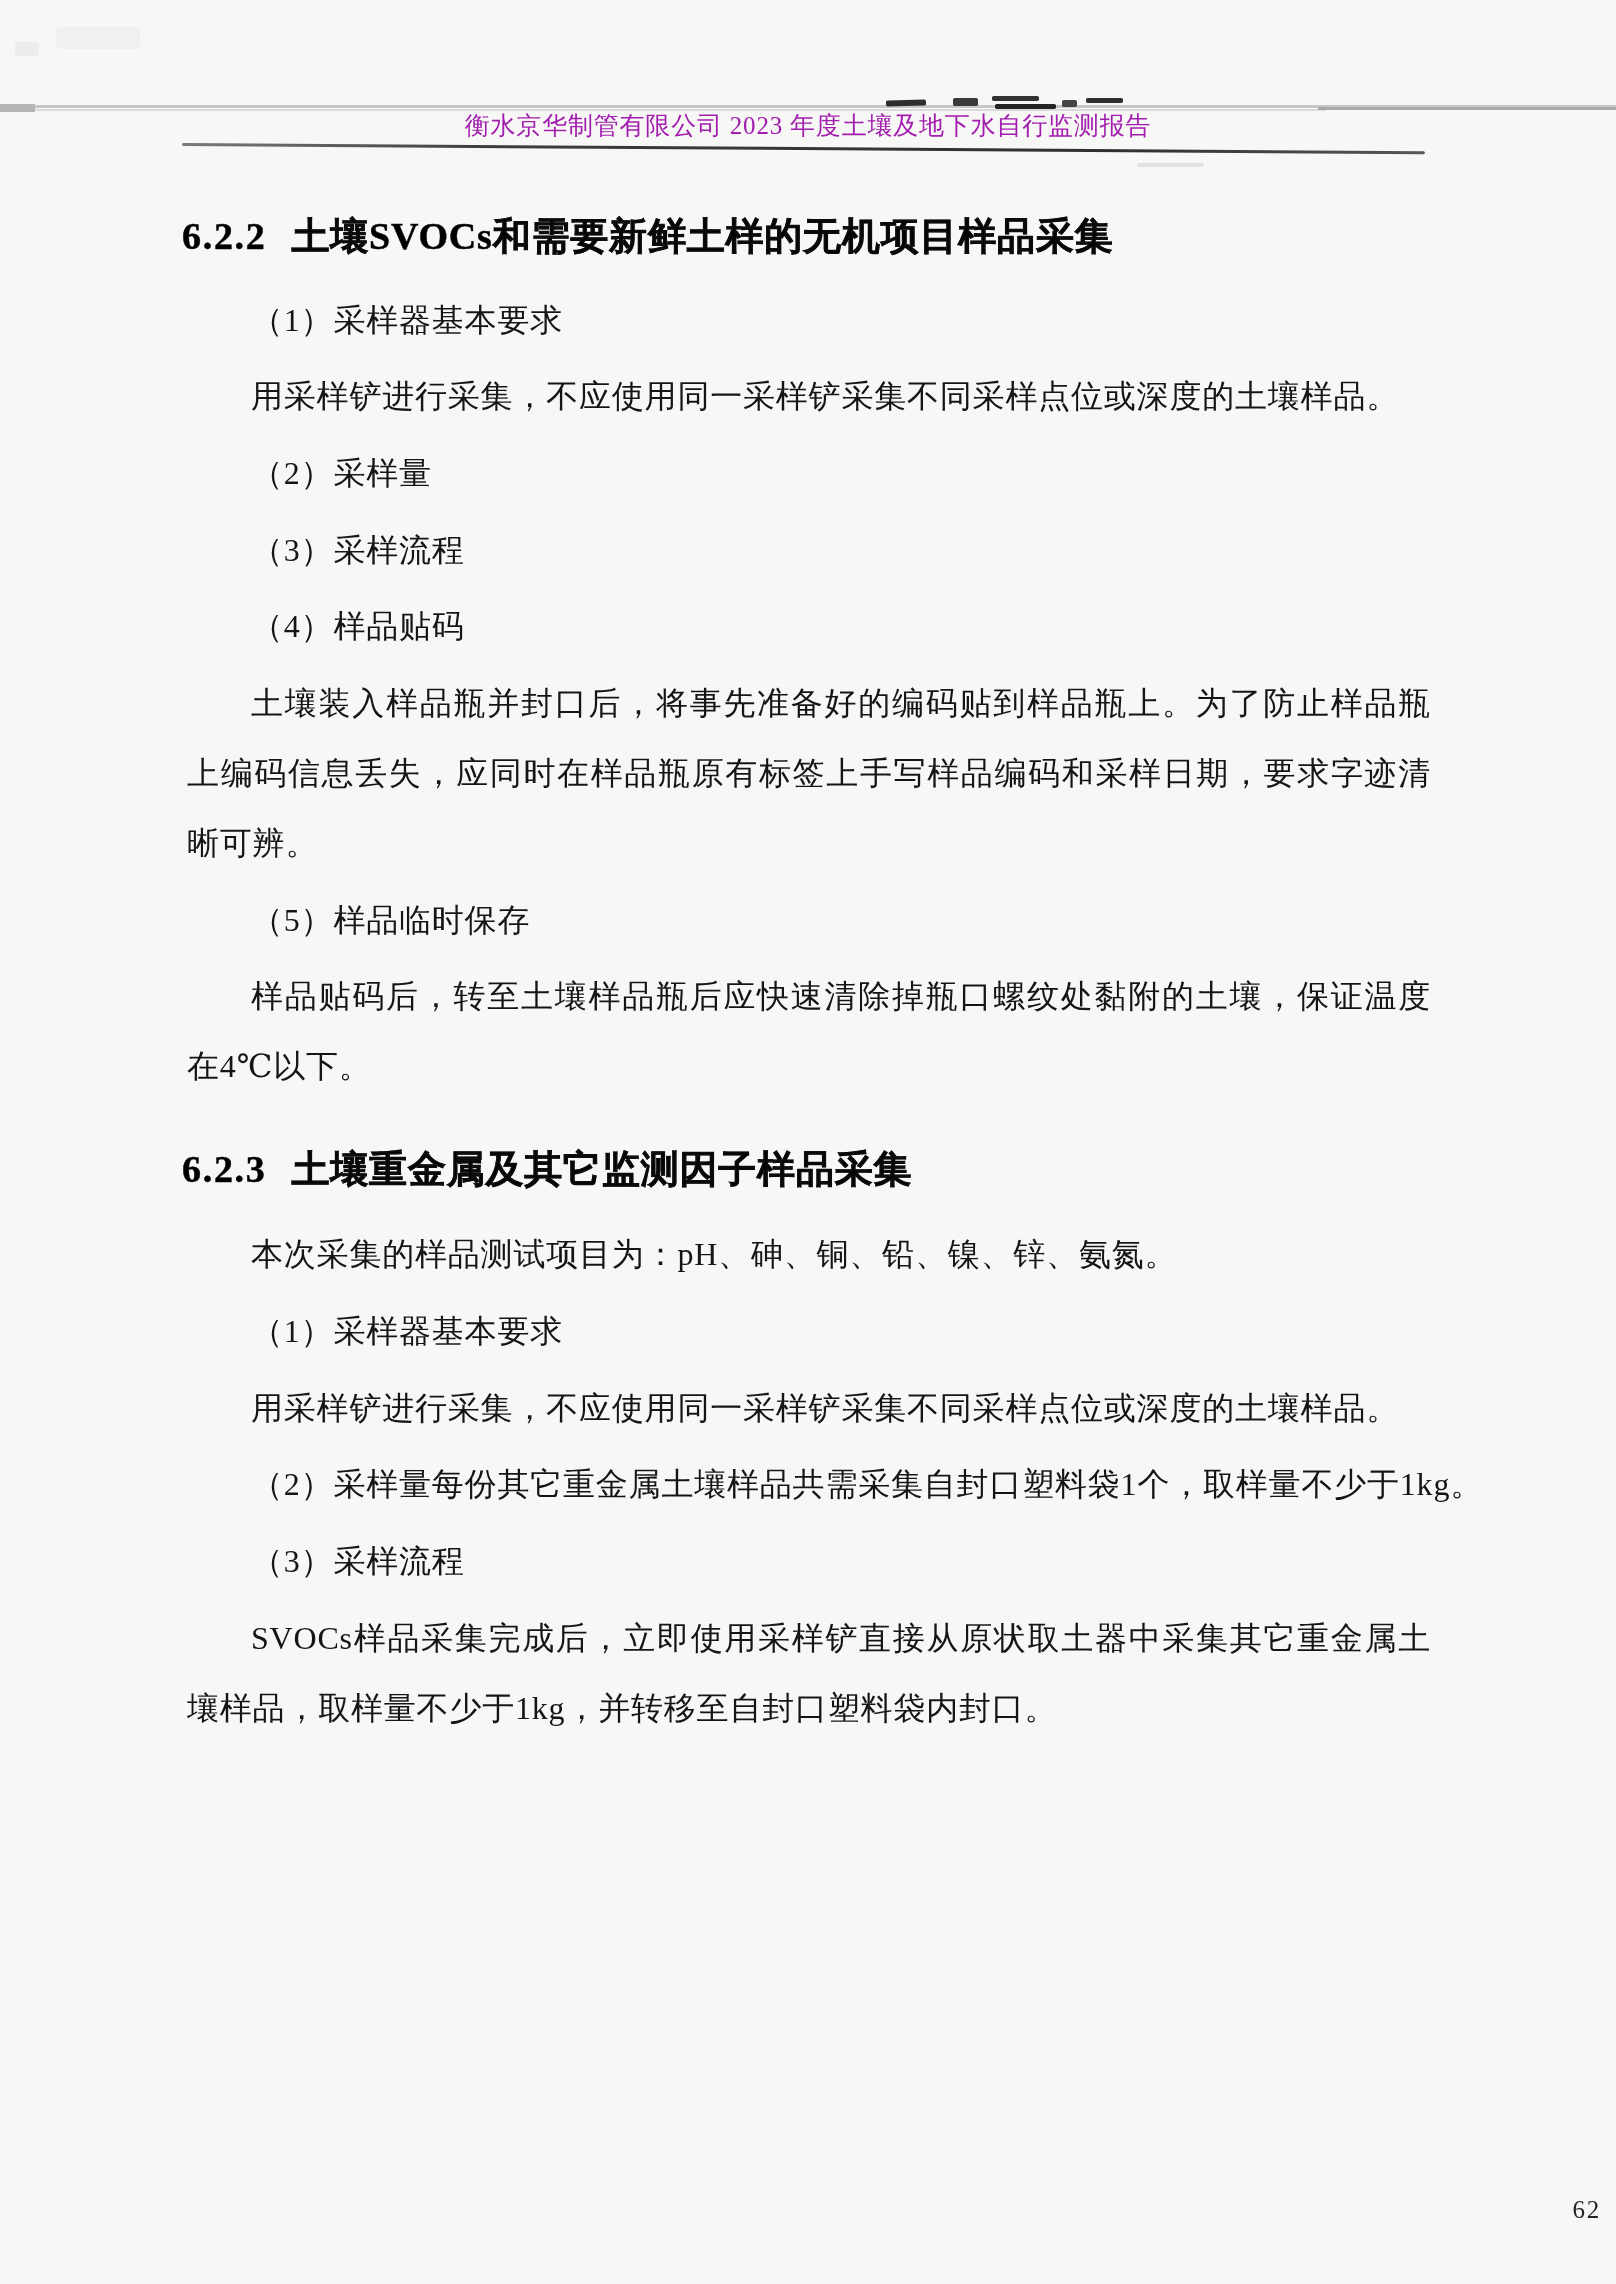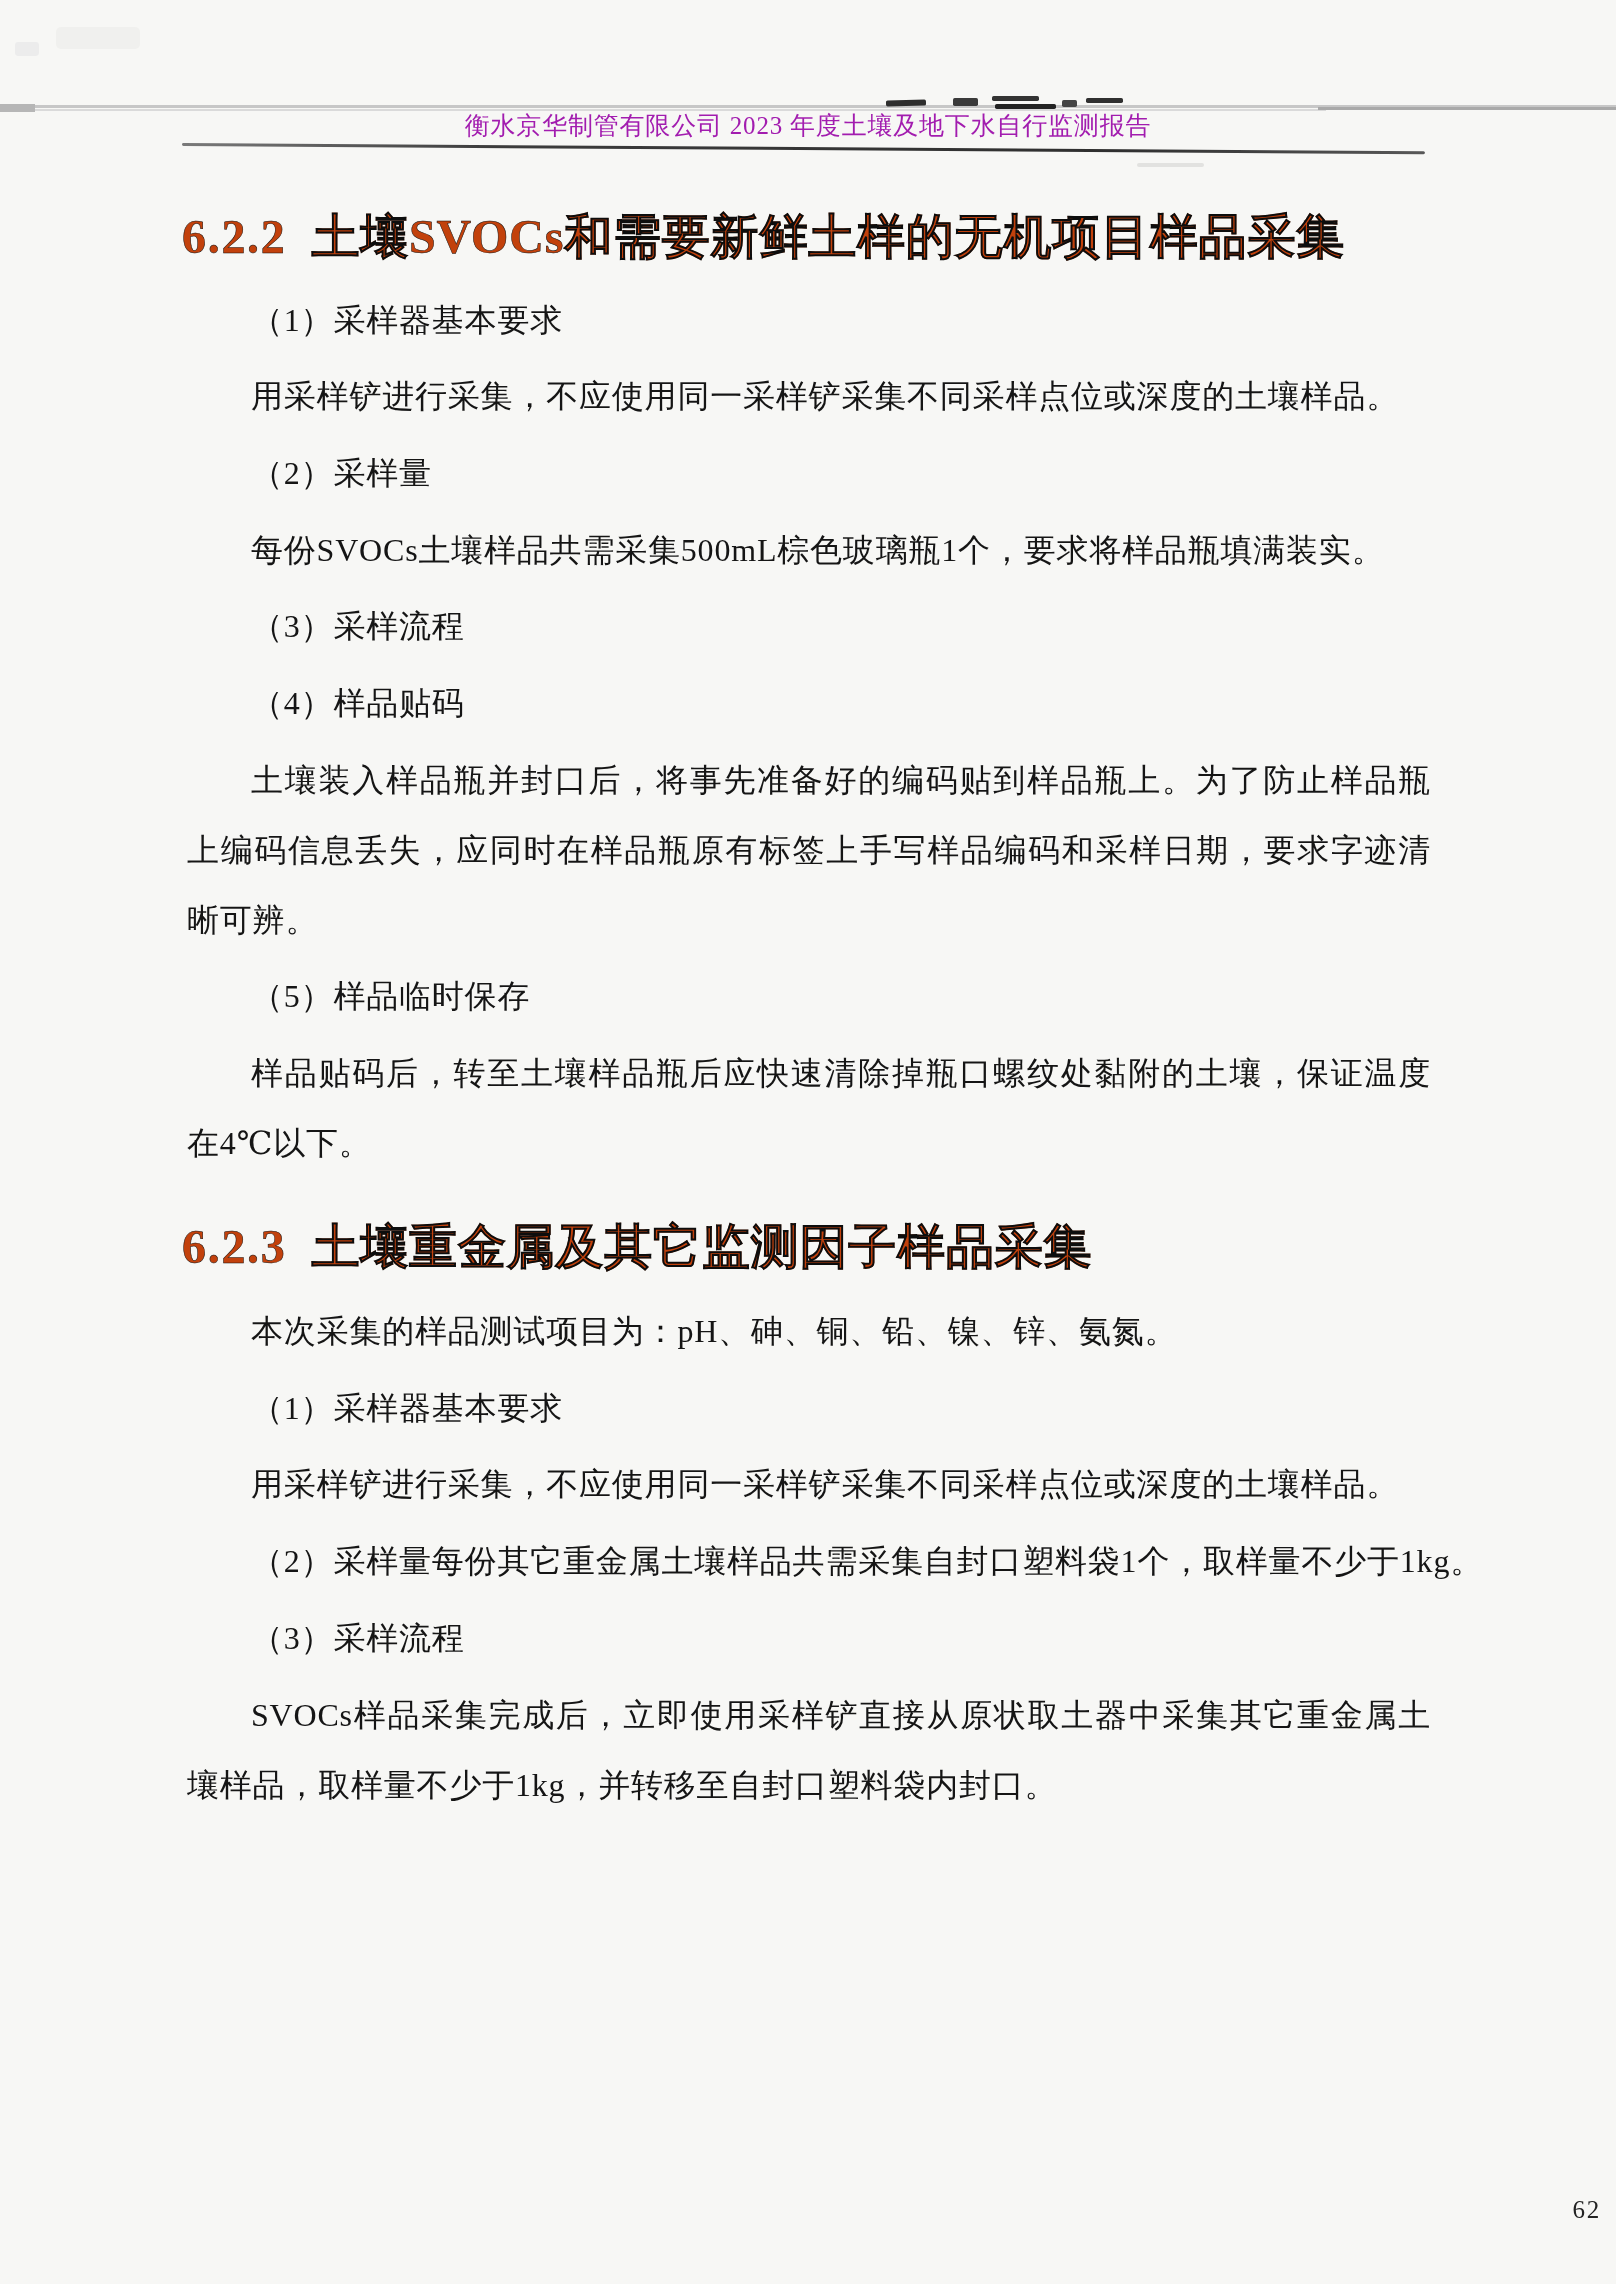--- a/index.html
+++ b/index.html
@@ -35,21 +35,21 @@
   }
   .header-rule{
     position:absolute;left:182px;top:143px;width:1243px;height:2.5px;
     background:linear-gradient(90deg,#7a7a7a,#3c3c3c 25%,#2f2f2f 75%,#585858);
     transform:rotate(0.38deg);transform-origin:left center;border-radius:1.7px;
   }
 
   
   .content{position:absolute;left:187px;top:212px;width:1244px;}
   h2.h{
-    font-size:48px;line-height:49px;font-weight:bold;color:#c2410c;
+    font-size:38px;line-height:49px;font-weight:bold;color:#000000;
     margin:0 0 23.6px -5px;letter-spacing:0.8px;
     -webkit-text-stroke:0.5px #0d0d0d;
   }
   h2.h .hnum{margin-right:25px;letter-spacing:1.7px;}
   h2.h2nd{margin-top:44px;margin-bottom:25px;}
   .content p{
     margin:0 0 6.7px 0;
     font-size:32px;line-height:70px;letter-spacing:0.8px;
     text-indent:64px;color:#151515;
   }
@@ -86,21 +86,20 @@
 
   <div class="content">
 
     <h2 class="h">
       <span class="hnum">6.2.2</span><span class="htxt">土壤SVOCs和需要新鲜土样的无机项目样品采集</span>
     </h2>
 
     <p class="sl">（1）采样器基本要求</p>
     <p class="sl">用采样铲进行采集，不应使用同一采样铲采集不同采样点位或深度的土壤样品。</p>
     <p class="sl">（2）采样量</p>
-    <p class="sl">每份SVOCs土壤样品共需采集500mL棕色玻璃瓶1个，要求将样品瓶填满装实。</p>
     <p class="sl">（3）采样流程</p>
     <p class="sl">（4）样品贴码</p>
     <p class="ml">土壤装入样品瓶并封口后，将事先准备好的编码贴到样品瓶上。为了防止样品瓶上编码信息丢失，应同时在样品瓶原有标签上手写样品编码和采样日期，要求字迹清晰可辨。</p>
     <p class="sl">（5）样品临时保存</p>
     <p class="ml">样品贴码后，转至土壤样品瓶后应快速清除掉瓶口螺纹处黏附的土壤，保证温度在4℃以下。</p>
 
     <h2 class="h h2nd">
       <span class="hnum">6.2.3</span><span class="htxt">土壤重金属及其它监测因子样品采集</span>
     </h2>
 

